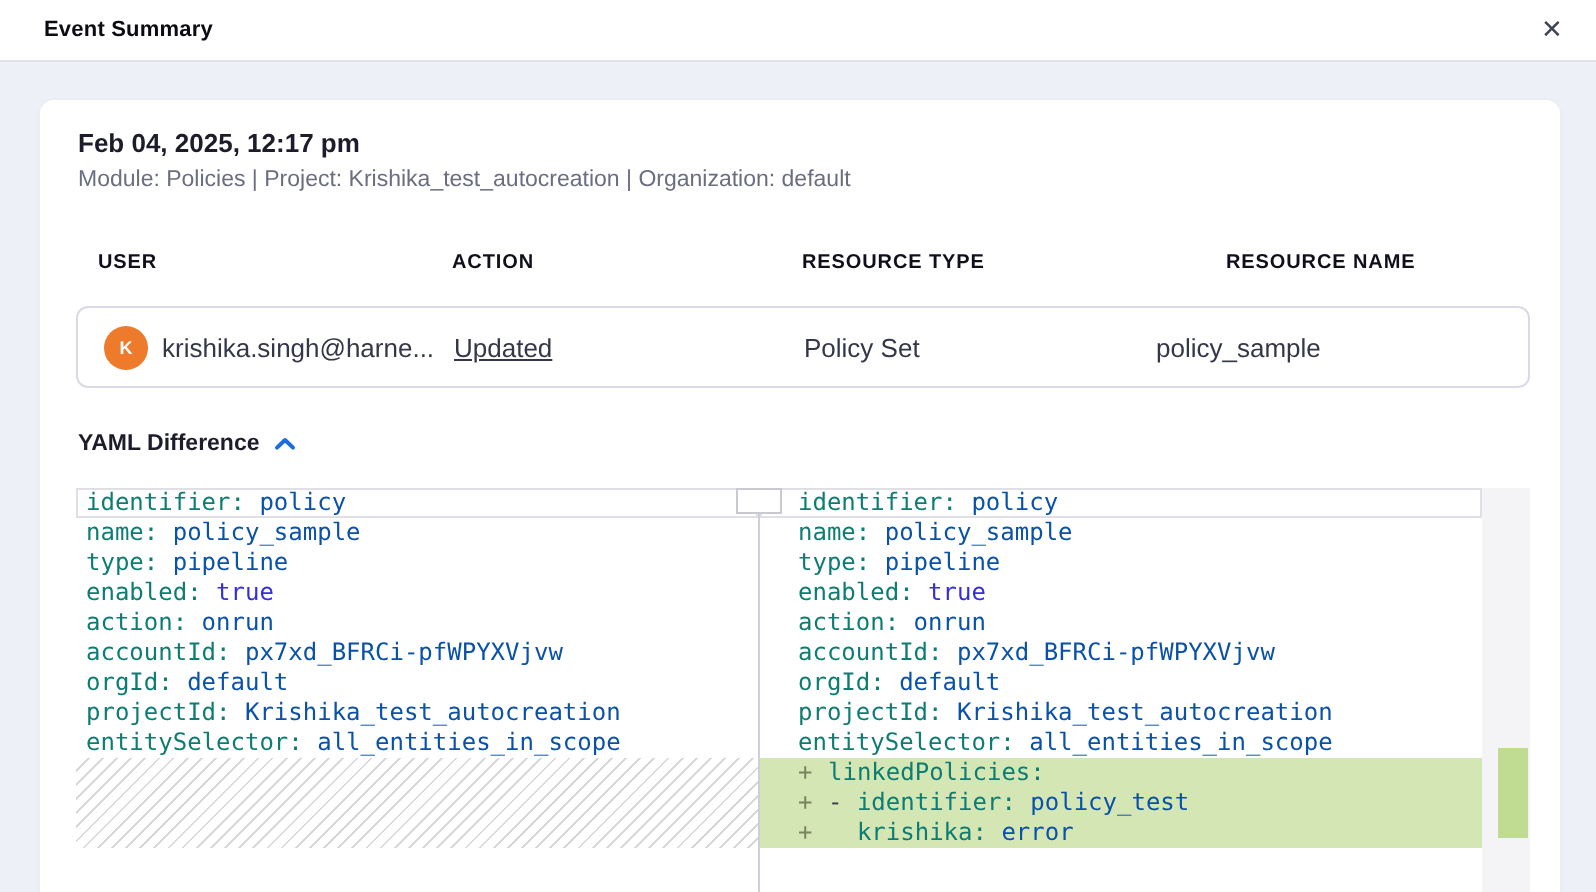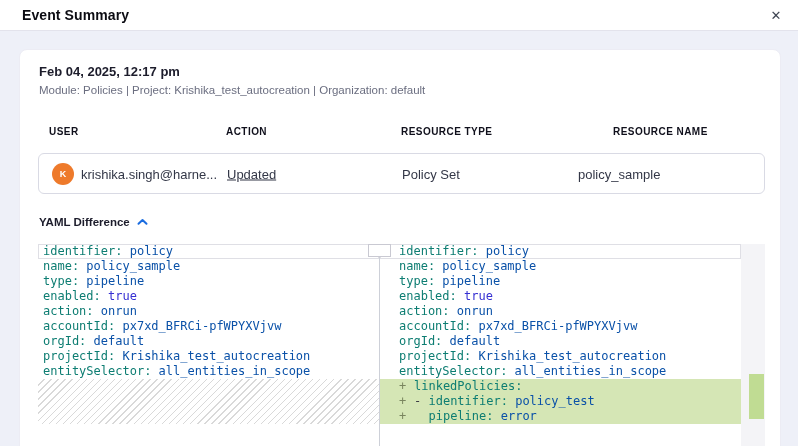--- a/index.html
+++ b/index.html
@@ -12,21 +12,21 @@
     color: #1d1d2b;
   }
 
   
   .topbar {
     position: absolute; top: 0; left: 0; right: 0; height: 31px;
     background: #ffffff; border-bottom: 1px solid #e3e3ec;
     display: flex; align-items: center;
   }
   .topbar .title {
-    margin-left: 22px; font-size: 14px; font-weight: 700; color: #0b0b12;
+    margin-left: 22px; font-size: 11px; font-weight: 700; color: #0b0b12;
     letter-spacing: 0.1px;
   }
   .close-btn {
     position: absolute; right: 10px; top: 3px; width: 24px; height: 24px;
     display: flex; align-items: center; justify-content: center;
     font-size: 13px; color: #3f4653; cursor: pointer; background: none; border: none;
     font-family: "DejaVu Sans", sans-serif;
   }
 
   
@@ -151,21 +151,21 @@
         <div class="cl"><span class="k">name:</span><span class="v"> policy_sample</span></div>
         <div class="cl"><span class="k">type:</span><span class="v"> pipeline</span></div>
         <div class="cl"><span class="k">enabled:</span><span class="b"> true</span></div>
         <div class="cl"><span class="k">action:</span><span class="v"> onrun</span></div>
         <div class="cl"><span class="k">accountId:</span><span class="v"> px7xd_BFRCi-pfWPYXVjvw</span></div>
         <div class="cl"><span class="k">orgId:</span><span class="v"> default</span></div>
         <div class="cl"><span class="k">projectId:</span><span class="v"> Krishika_test_autocreation</span></div>
         <div class="cl"><span class="k">entitySelector:</span><span class="v"> all_entities_in_scope</span></div>
         <div class="cl added"><span class="plus">+</span><span class="k">linkedPolicies:</span></div>
         <div class="cl added"><span class="plus">+</span><span class="p">- </span><span class="k">identifier:</span><span class="v"> policy_test</span></div>
-        <div class="cl added"><span class="plus">+</span><span class="p">  </span><span class="k">pipeline:</span><span class="v"> error</span></div>
+        <div class="cl added"><span class="plus">+</span><span class="p">  </span><span class="k">krishika:</span><span class="v"> error</span></div>
       </div>
     <div class="ruler">
       <div class="marker"></div>
     </div>
     <div class="sash"></div>
   </div>
 
 </div>
 
 </body></html>

